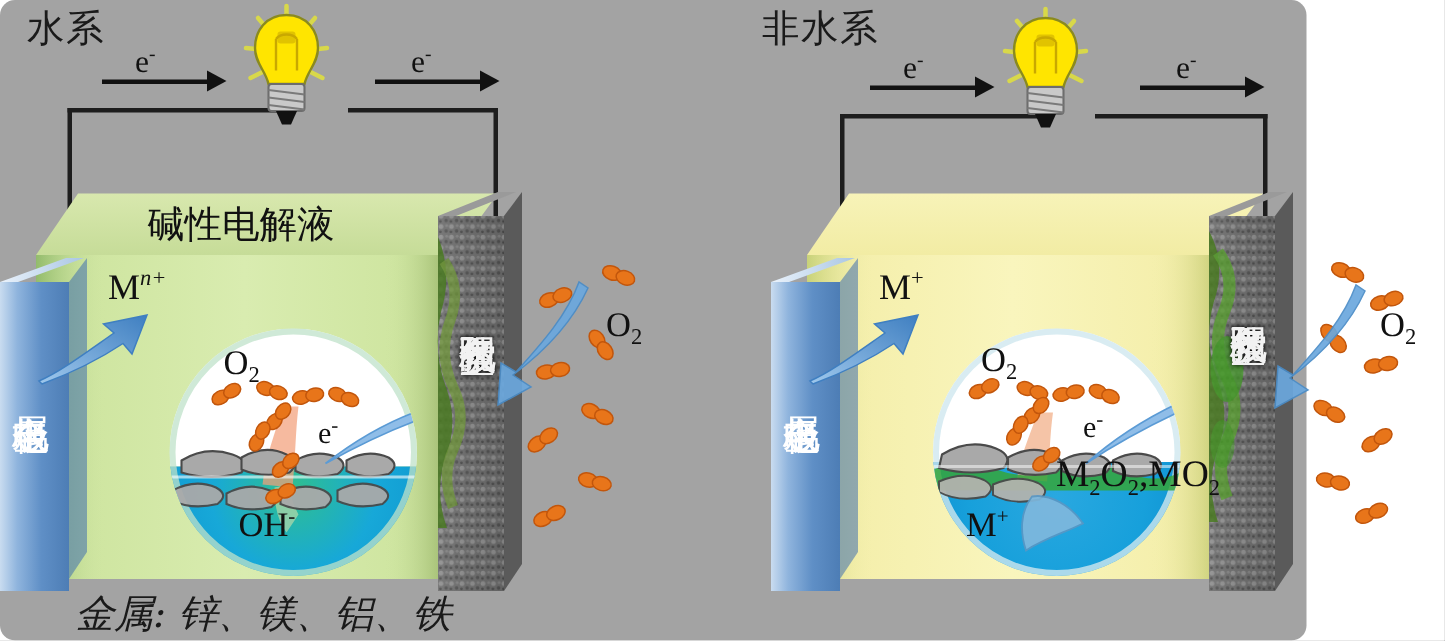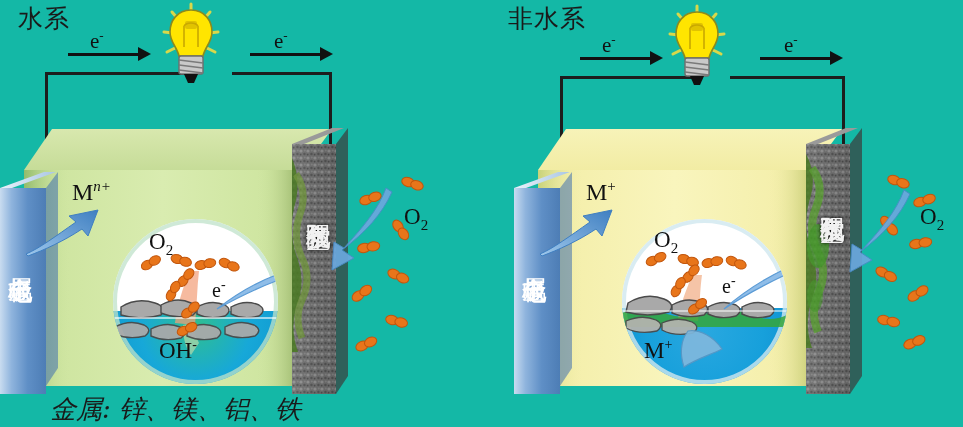--- a/index.html
+++ b/index.html
@@ -1,18 +1,18 @@
 <!DOCTYPE html>
 <html><head>
 <meta charset="utf-8">
 <style>
   html,body{margin:0;padding:0;background:#fff;}
   body{width:963px;height:427px;overflow:hidden;
        font-family:"Liberation Serif","DejaVu Serif",serif;}
-  #stage{position:relative;width:963px;height:427px;background:#14b8a6;}
+  #stage{position:relative;width:871px;height:427px;background:#a3a3a3;border-radius:10px;}
 
   .panel{position:absolute;top:0;width:481px;height:427px;}
   #panel-left{left:0;}
   #panel-right{left:482px;}
 
   .panel-title{position:absolute;left:18px;top:2px;font-size:25px;color:#1a1a1a;
     font-family:"DejaVu Serif",serif;letter-spacing:1px;white-space:nowrap;}
 
   
   .wire{position:absolute;background:#1d1d1d;}
@@ -140,20 +140,21 @@
       </defs>
 
       <polygon points="42,3 322,3 292,44 14,44" fill="url(#topGrL)"></polygon>
 
       <rect x="14" y="44" width="278" height="216" fill="url(#frontGrL)"></rect>
 
       <rect x="14" y="44" width="46" height="216" fill="url(#sideFadeL)"></rect>
       <rect x="246" y="44" width="46" height="216" fill="url(#rightFadeL)"></rect>
     </svg>
 
+    <div class="face-label" style="left:98px;top:133px;">碱性电解液</div>
 
     <svg style="position:absolute;left:0px;top:172px;" width="62" height="222">
       <defs>
         <linearGradient id="mePlate" x1="0" y1="0" x2="1" y2="0">
           <stop offset="0%" stop-color="#c9dcf0"></stop>
             <stop offset="25%" stop-color="#8fb4dd"></stop>
           <stop offset="60%" stop-color="#5f8fc6"></stop>
             <stop offset="100%" stop-color="#4d7db5"></stop>
         </linearGradient>
         <linearGradient id="meTop" x1="0" y1="0" x2="1" y2="0">
@@ -518,20 +519,23 @@
         <span>O</span><sub>2</sub>
       </div>
       <div class="ion-label" style="left:100px;top:54px;font-size:20px;">
         <span>e</span><sup>-</sup>
       </div>
       <div class="ion-label" style="left:22px;top:118px;">
         <span>M</span><sup>+</sup>
       </div>
     </div>
 
+    <div class="ion-label" style="left:222px;top:303px;font-size:25px;z-index:5;">
+      <span>M</span><sub>2</sub><span>O</span><sub>2</sub><span>,MO</span><sub>2</sub>
+    </div>
 
     <svg style="position:absolute;left:380px;top:178px;" width="110" height="205">
       <g fill="#e8751a" stroke="#c2560c" stroke-width="1">
         <g transform="translate(32,2) rotate(20)">
             <ellipse cx="0" cy="0" rx="6.4" ry="4.6"></ellipse>
             <ellipse cx="9.5" cy="0" rx="6.4" ry="4.6"></ellipse>
           </g>
         <g transform="translate(58,24) rotate(-18)">
             <ellipse cx="0" cy="0" rx="6.4" ry="4.6"></ellipse>
             <ellipse cx="9.5" cy="0" rx="6.4" ry="4.6"></ellipse>

